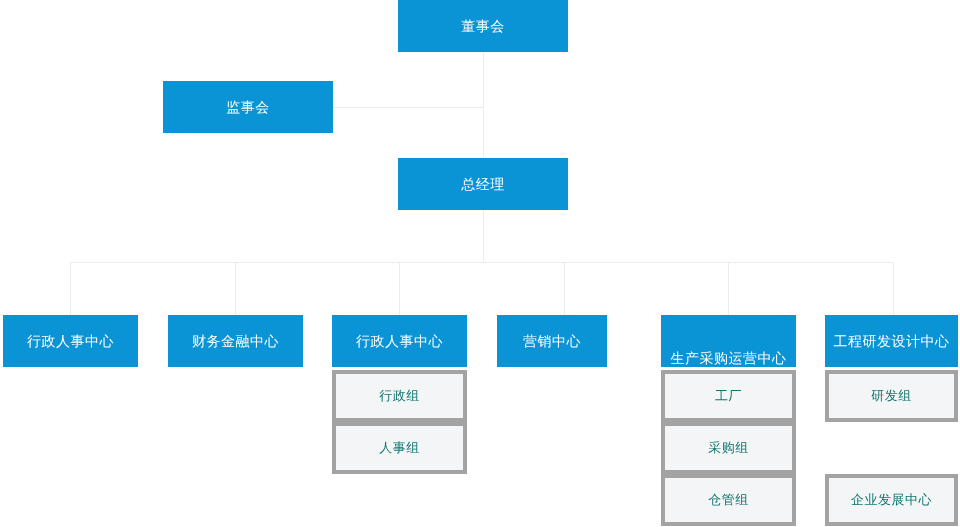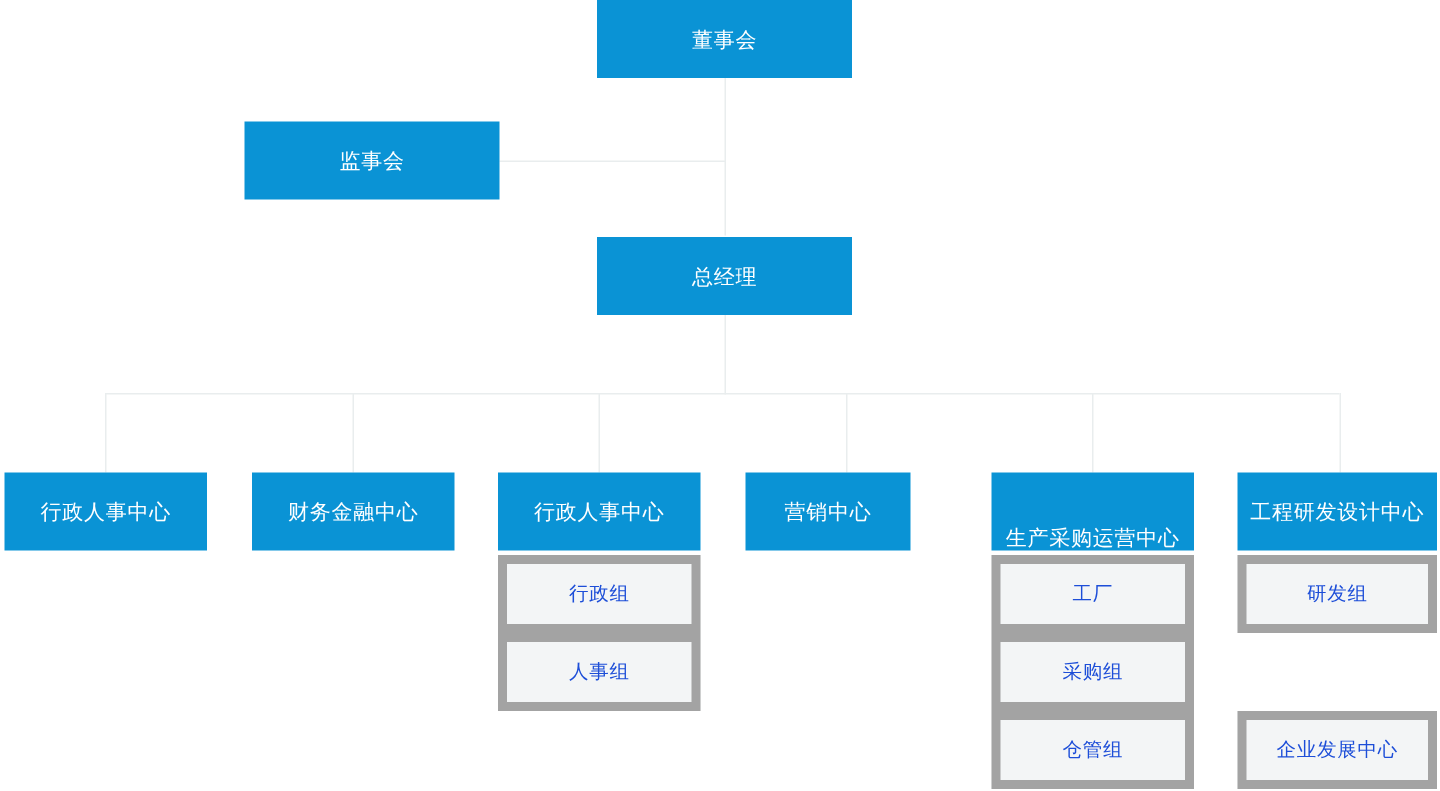--- a/index.html
+++ b/index.html
@@ -29,23 +29,23 @@
     line-height: 1.2;
   }
   .node.primary {
     background: #0a93d5;
     color: #ffffff;
     font-size: 14px;
     letter-spacing: 0.5px;
   }
   .node.sub {
     background: #f3f5f6;
-    color: #1d4ed8;
+    color: #0f766e;
     font-size: 13px;
-    border: 6px solid #a3a3a3;
+    border: 4px solid #a3a3a3;
     letter-spacing: 0.5px;
   }
 
   
   .line {
     position: absolute;
     background: #e9edee;
   }
   .line.v { width: 1px; }
   .line.h { height: 1px; }

